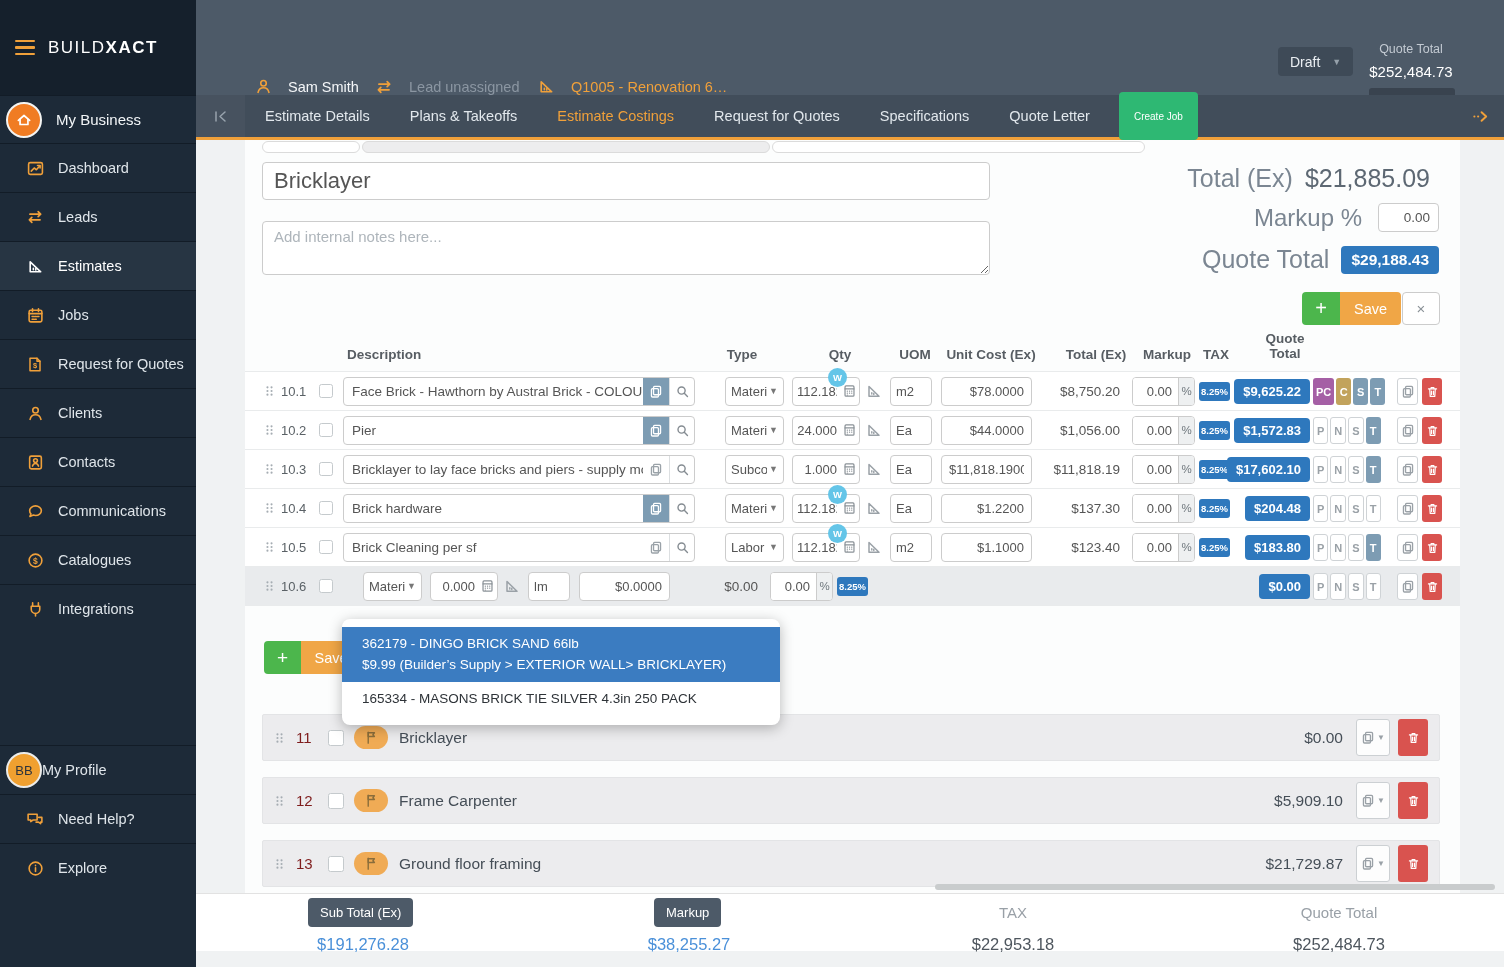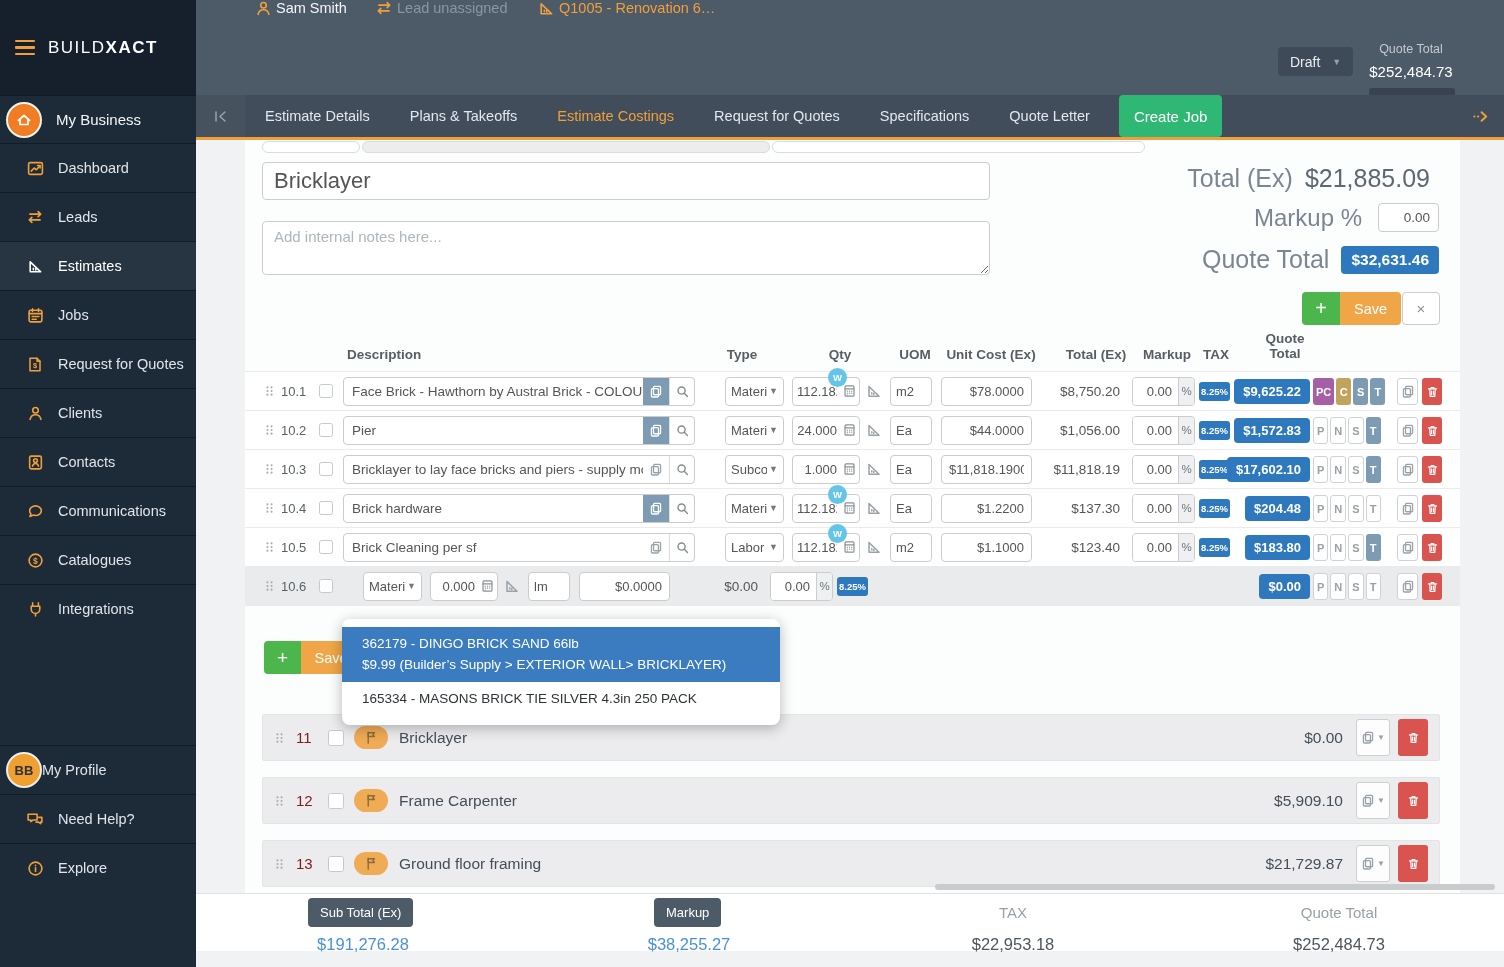--- a/index.html
+++ b/index.html
@@ -21,27 +21,27 @@
   .side-row.active{background:#273543;color:#fff}
   .side-row.active .s-ico{color:#fff}
   #side-business{height:48px}
   #home-badge{width:36px;height:36px;margin-left:6px;border-radius:50%;background:#f07c23;
               border:2px solid #f4f4f2;display:flex;align-items:center;justify-content:center;color:#fff}
   #side-business .lbl{margin-left:14px;color:#f2f5f7;font-size:15px}
   #side-items .side-row{height:49px}
   #side-bottom{position:absolute;top:745px;width:100%}
   #side-bottom .side-row{height:49px}
   #bb-avatar{width:36px;height:36px;margin-left:6px;border-radius:50%;background:#f0a030;color:#2d333c;
-             font-weight:bold;font-size:13px;display:flex;align-items:center;justify-content:center;border:2px solid #ececea}
+             font-weight:normal;font-size:13px;display:flex;align-items:center;justify-content:center;border:2px solid #ececea}
   #side-profile .lbl,#side-help .lbl,#side-explore .lbl{}
   #side-profile{border-top:1px solid #121c27}
 
   
   #topbar{position:absolute;left:196px;top:0;width:1308px;height:95px;background:#4d5a68;z-index:15}
-  .tb-item{position:absolute;top:0;height:95px;display:flex;align-items:flex-start;gap:4px;font-size:14.5px;cursor:pointer}
+  .tb-item{position:absolute;top:0;height:95px;display:flex;align-items:flex-end;gap:16px;font-size:14.5px;cursor:pointer}
   #tb-user{left:59px;color:#f4f6f8}
   #tb-lead{left:179px;color:#8b96a2}
   #tb-ref{left:342px;color:var(--accent-orange)}
   .tb-ico{color:var(--accent-orange);display:flex}
   #tb-lead .tb-ico{color:var(--accent-orange)}
   #draft-btn{position:absolute;left:1082px;top:47px;height:29px;background:#3e4a57;border-radius:4px;
              padding:0 12px;display:flex;align-items:center;gap:12px;color:#e9edf1;font-size:14px;cursor:pointer}
   #draft-btn .chev{color:#95a0aa;font-size:9px}
   #tb-quote{position:absolute;left:1120px;top:42px;width:190px;text-align:center}
   #tb-quote .qlab{font-size:12.5px;color:#c3cad2}
@@ -49,21 +49,21 @@
   #tb-pill{position:absolute;left:1173px;top:88px;width:86px;height:7px;background:#39434f;border-radius:3px 3px 0 0}
 
   
   #tabbar{position:absolute;left:196px;top:95px;width:1308px;height:45px;background:#414d5a;
           border-bottom:3px solid var(--accent-orange);display:flex;align-items:center;z-index:15}
   #collapse-btn{width:49px;align-self:stretch;background:#47525f;display:flex;align-items:center;justify-content:center;
                 color:#98a3ad;cursor:pointer}
   #tabs{display:flex;height:100%;align-items:stretch}
   .tab{padding:12px 20px;font-size:14.5px;color:#e2e8ed;display:flex;align-items:center;cursor:pointer}
   .tab.active{color:var(--accent-orange)}
-  #create-job{margin-left:9px;height:42px;padding:12px 15px;background:var(--create-green);color:#fff;font-size:15px;
+  #create-job{margin-left:9px;height:48px;padding:12px 15px;background:var(--create-green);color:#fff;font-size:10px;
               border-radius:4px;display:flex;align-items:center;cursor:pointer}
   #tab-arrow{margin-left:auto;margin-right:13px;color:var(--accent-orange);cursor:pointer}
 
   
   #panel{position:absolute;left:245px;top:140px;width:1215px;height:753px;background:#fcfdfd;z-index:5}
   .ghost-tab{position:absolute;top:1px;height:12px;border:1px solid #dbdbdb;border-radius:6px;background:#fff}
   #ghost2{background:#ededee}
   #title-input{position:absolute;left:17px;top:22px;width:728px;height:38px;padding:0 11px;font-size:22px;color:#555;
                border:1px solid #ccc;border-radius:4px;font-family:inherit}
   #notes-input{position:absolute;left:17px;top:81px;width:728px;height:54px;padding:6px 11px;font-size:15px;color:#555;
@@ -398,21 +398,21 @@
 
   <div class="tot-line1">
     <span>Total (Ex)</span><span class="v">$21,885.09</span>
   </div>
   <div class="tot-line2">
     <span>Markup %</span>
     <input id="markup-input" value="0.00" style="">
   </div>
   <div class="tot-line3">
     <span>Quote Total</span>
-    <span id="quote-badge-main">$32,631.46</span>
+    <span id="quote-badge-main">$29,188.43</span>
   </div>
   <div id="action-group">
     <div class="act-add">+</div>
     <div class="act-save">Save</div>
     <div class="act-close">×</div>
   </div>
 
   <div class="th th-desc">Description</div>
   <div class="th" style="left:497px">Type</div>
   <div class="th" style="left:595px">Qty</div>

